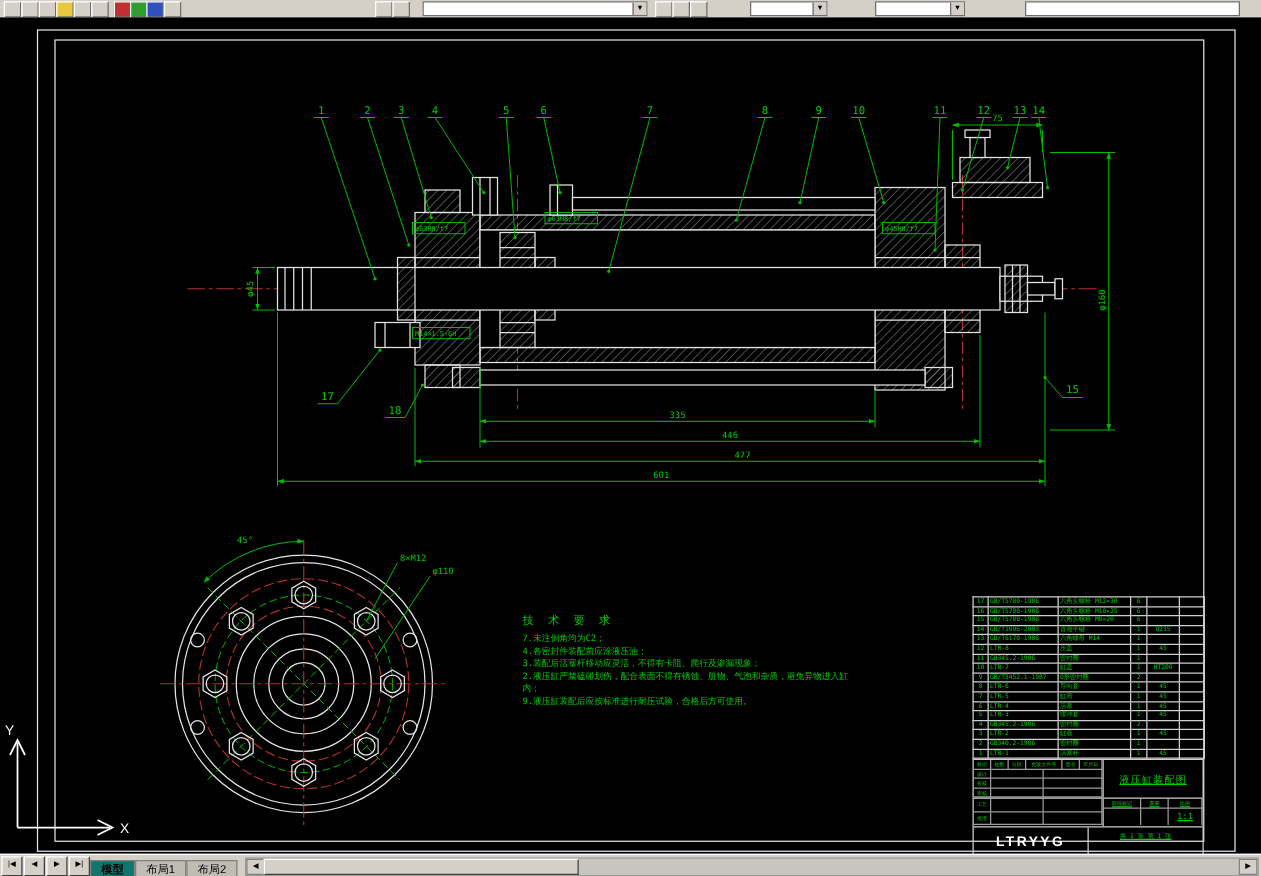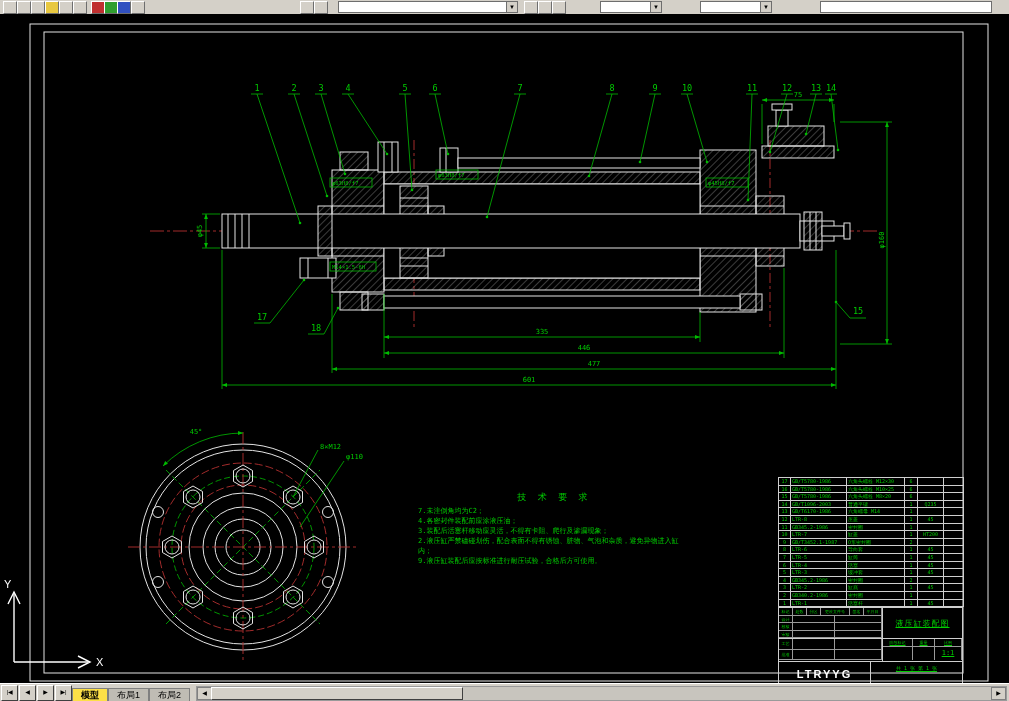--- a/index.html
+++ b/index.html
@@ -35,21 +35,21 @@
   .r  { stroke:#b43030; fill:none; stroke-width:0.9; }
   .bt  { fill:#00cc00; font-family:"DejaVu Sans Mono",monospace; font-size:8.5px; text-anchor:middle; }
   .gt  { fill:#00cc00; font-family:"DejaVu Sans Mono",monospace; font-size:7px; }
   .gt2 { fill:#00cc00; font-family:"DejaVu Sans Mono",monospace; font-size:5.5px; }
   .ut  { fill:#ffffff; font-family:"Liberation Sans",sans-serif; font-size:11px; }
 
   
   .tech { position:absolute; left:418px; top:478px; width:272px;
           color:#00cc00; font-size:7px; line-height:10px;
           font-family:"DejaVu Sans Mono",monospace; }
-  .tech .tt { text-align:center; font-size:9px; letter-spacing:3px; margin-bottom:4px; }
+  .tech .tt { font-size:9px; letter-spacing:3px; margin-bottom:4px; }
 
   
   table.bom { position:absolute; left:778px; top:463px; width:185px;
               border-collapse:collapse; table-layout:fixed;
               font-family:"DejaVu Sans Mono",monospace; }
   table.bom td { border:1px solid #cfcfcf; padding:0 1px; height:6.6px;
                  line-height:6.5px; font-size:5px; color:#00cc00;
                  overflow:hidden; white-space:nowrap; text-align:center; }
   table.bom td.lft { text-align:left; }
 
@@ -79,21 +79,21 @@
   
   .tabbar { position:absolute; left:0; top:683px; width:1009px; height:18px;
             background:#d4d0c8; border-top:1px solid #fff;
             display:flex; align-items:flex-end; }
   .navbtn { width:15px; height:14px; margin:0 0 1px 1px; background:#d4d0c8;
             border-top:1px solid #fff; border-left:1px solid #fff;
             border-right:1px solid #404040; border-bottom:1px solid #404040;
             font-size:6px; line-height:13px; text-align:center; color:#000; }
   .tab { font-size:9px; line-height:13px; padding:0 8px; margin-bottom:0;
          border:1px solid #808080; border-bottom:none; background:#bfbcb4; color:#000; }
-  .tab.active { background:#fde047; font-weight:bold; }
+  .tab.active { background:#0f766e; font-weight:bold; }
   .hscroll { flex:1; height:13px; margin:0 2px 1px 6px; background:#c8c5be;
              border:1px solid #9a9a9a; position:relative; }
   .hs-btn { position:absolute; top:0; width:13px; height:11px; background:#d4d0c8;
             border:1px solid #808080; font-size:6px; line-height:11px; text-align:center; }
   .hs-thumb { position:absolute; left:14px; top:0; width:250px; height:11px;
               background:#d4d0c8; border-top:1px solid #fff; border-left:1px solid #fff;
               border-right:1px solid #404040; border-bottom:1px solid #404040; }
 </style>
 </head>
 <body>

